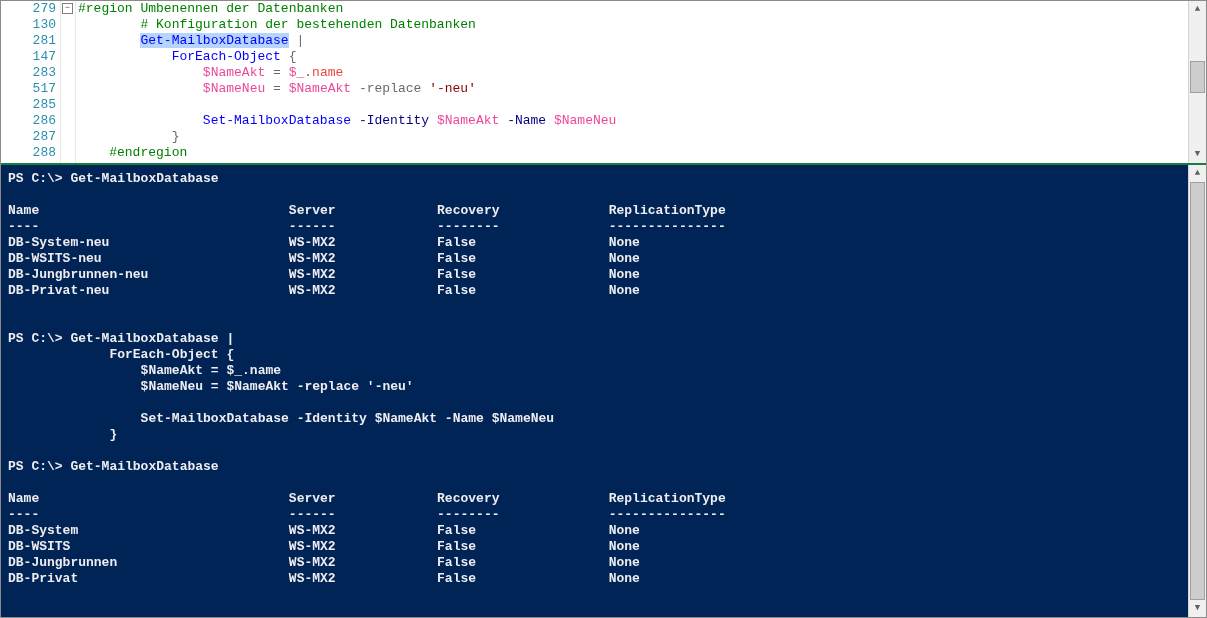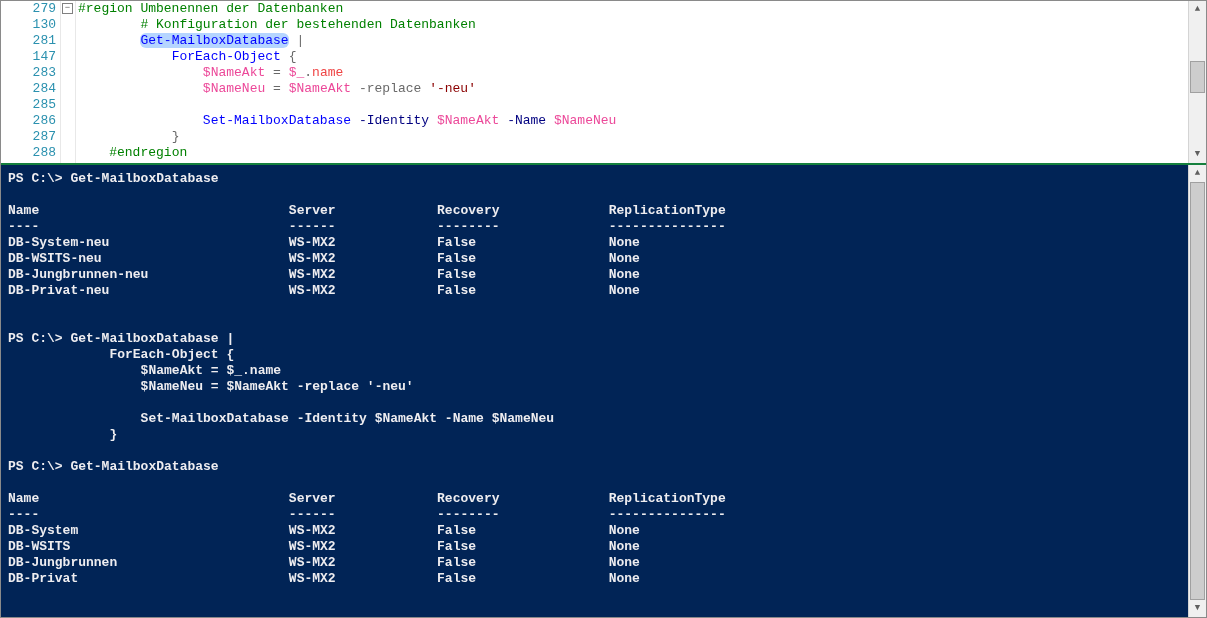--- a/index.html
+++ b/index.html
@@ -73,21 +73,20 @@
   }
   .c-comment { color: #008000; }
   .c-cmdlet  { color: #0000ff; }
   .c-var     { color: #ec4899; font-family: Liberation Mono, monospace; }
   .c-string  { color: #8b0000; }
   .c-op      { color: #696969; }
   .c-param   { color: #000080; }
   .c-plain   { color: #ef4444; }
   .highlight-sel {
     background: #b5d5ff;
-    border-radius: 6px;
   }
   .editor-scroll {
     width: 17px;
     background: #f0f0f0;
     border-left: 1px solid #d4d4d4;
     position: relative;
   }
   .scroll-thumb {
     position: absolute;
     left: 1px;
@@ -134,21 +133,21 @@
 
 <div class="container">
 
   <div class="editor-pane">
     <div class="gutter" id="gutter">
         <div class="gutter-line">279</div>
         <div class="gutter-line">130</div>
         <div class="gutter-line">281</div>
         <div class="gutter-line">147</div>
         <div class="gutter-line">283</div>
-        <div class="gutter-line">284</div>
+        <div class="gutter-line">517</div>
         <div class="gutter-line">285</div>
         <div class="gutter-line">286</div>
         <div class="gutter-line">287</div>
         <div class="gutter-line">288</div>
       </div>
     <div class="fold-column">
       <div class="fold-marker">−</div>
     </div>
     <div class="code-area" id="code-area"><div class="code-line"><span class="c-comment">#region Umbenennen der Datenbanken</span></div><div class="code-line"><span class="c-plain">        </span><span class="c-comment"># Konfiguration der bestehenden Datenbanken</span></div><div class="code-line"><span class="c-plain">        </span><span class="c-cmdlet highlight-sel">Get-MailboxDatabase</span><span class="c-plain"> </span><span class="c-op">|</span></div><div class="code-line"><span class="c-plain">            </span><span class="c-cmdlet">ForEach-Object</span><span class="c-plain"> </span><span class="c-op">{</span></div><div class="code-line"><span class="c-plain">                </span><span class="c-var">$NameAkt</span><span class="c-plain"> </span><span class="c-op">=</span><span class="c-plain"> </span><span class="c-var">$_</span><span class="c-op">.</span><span class="c-plain">name</span></div><div class="code-line"><span class="c-plain">                </span><span class="c-var">$NameNeu</span><span class="c-plain"> </span><span class="c-op">=</span><span class="c-plain"> </span><span class="c-var">$NameAkt</span><span class="c-plain"> </span><span class="c-op">-replace</span><span class="c-plain"> </span><span class="c-string">'-neu'</span></div><div class="code-line"><span class="c-plain"></span></div><div class="code-line"><span class="c-plain">                </span><span class="c-cmdlet">Set-MailboxDatabase</span><span class="c-plain"> </span><span class="c-param">-Identity</span><span class="c-plain"> </span><span class="c-var">$NameAkt</span><span class="c-plain"> </span><span class="c-param">-Name</span><span class="c-plain"> </span><span class="c-var">$NameNeu</span></div><div class="code-line"><span class="c-plain">            </span><span class="c-op">}</span></div><div class="code-line"><span class="c-plain">    </span><span class="c-comment">#endregion</span></div></div>
     <div class="editor-scroll">

